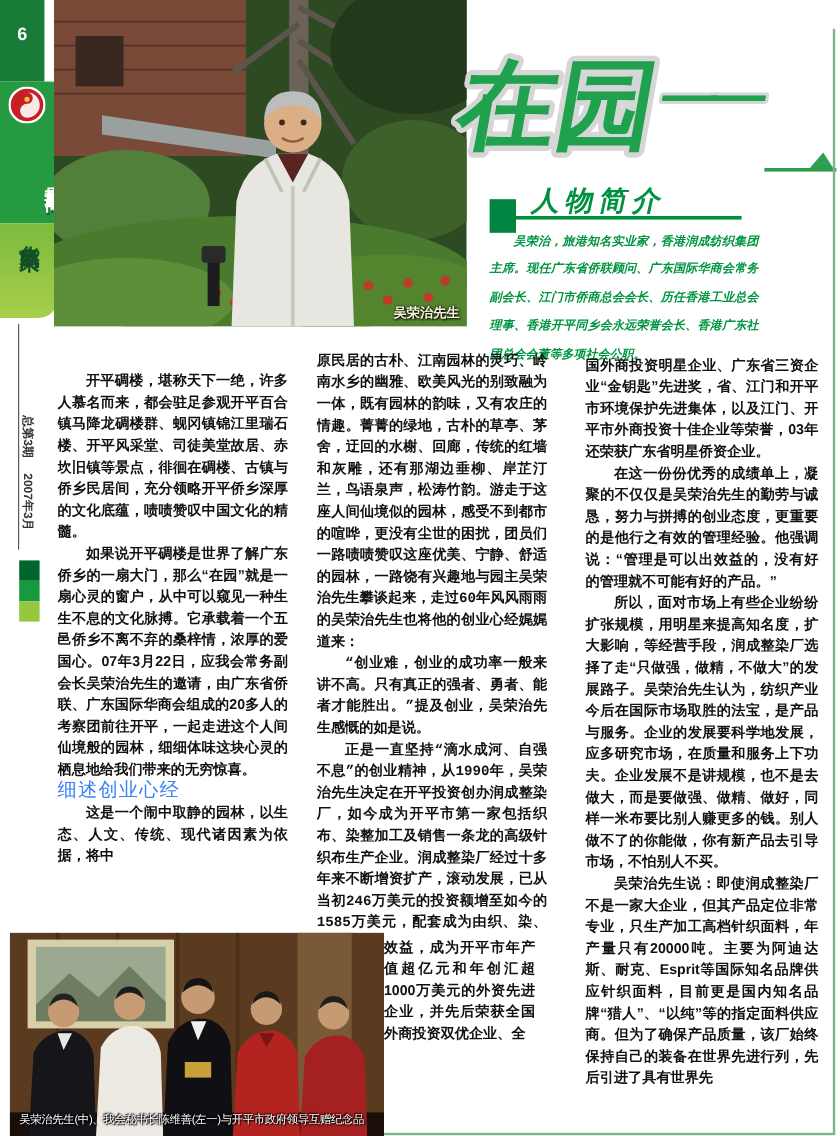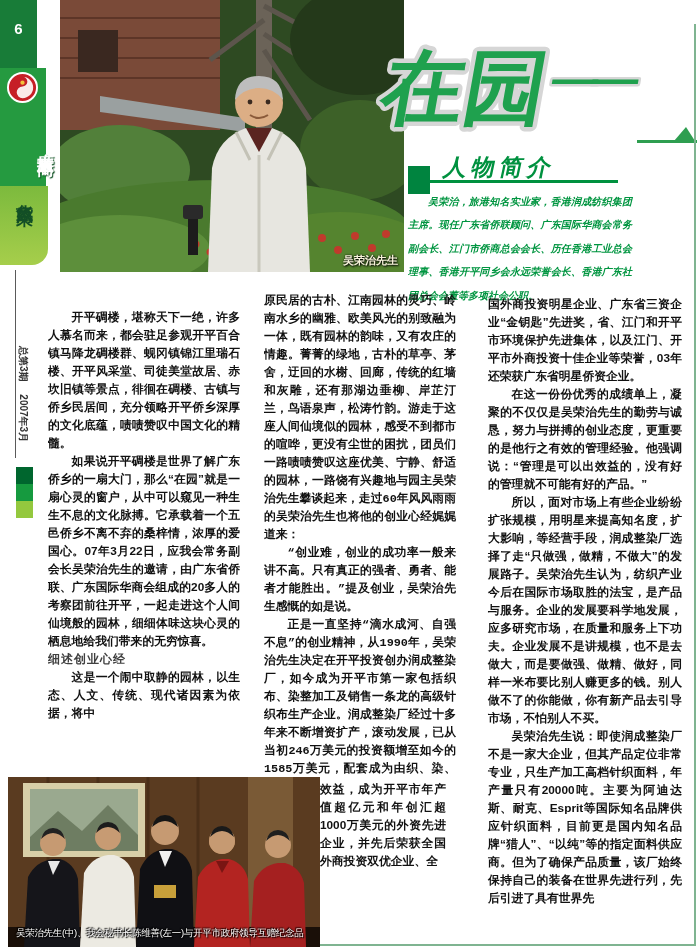--- a/index.html
+++ b/index.html
@@ -19,21 +19,21 @@
               color:#134f26;font-weight:bold;font-size:17px;letter-spacing:2px;}
   .sb-rule{position:absolute;left:15px;top:270px;width:1px;height:188px;background:#5a5a5a;}
   .sb-issue{position:absolute;left:30px;top:346px;width:120px;transform:rotate(90deg);
             transform-origin:left top;font-size:10px;font-weight:bold;color:#333;white-space:nowrap;}
   .sb-issue span{margin-right:10px;}
   .sq{position:absolute;left:16px;width:17px;height:17px;}
   .sq1{top:467px;background:#00662e;}
   .sq2{top:484px;background:#169a3f;}
   .sq3{top:501px;background:#94c83e;}
   
-  .photo-top{position:absolute;left:60px;top:0;width:344px;height:272px;overflow:hidden;z-index:4;}
+  .photo-top{position:absolute;left:45px;top:0;width:344px;height:272px;overflow:hidden;z-index:4;}
   .photo-top .cap{position:absolute;right:6px;bottom:4px;color:#f7f3d9;font-size:11px;font-weight:bold;
                   text-shadow:0 0 2px #000,1px 1px 2px #000;}
   .photo-bottom{position:absolute;left:8px;top:777px;width:312px;height:170px;overflow:hidden;z-index:4;}
   .photo-bottom .cap{position:absolute;left:8px;bottom:7px;color:#ffffff;font-size:9.5px;font-weight:normal;
                      letter-spacing:-0.3px;white-space:nowrap;
                      text-shadow:0 0 2px #000,1px 1px 1px #000,-1px -1px 1px #000;}
   
   .title-svg{position:absolute;left:358px;top:14px;z-index:5;}
   
   .rule-top{position:absolute;left:637px;top:140px;width:60px;height:3px;background:#2e9e50;}
@@ -53,21 +53,21 @@
   
   .col{position:absolute;color:#111;font-size:11.8px;line-height:18px;font-weight:bold;
        text-align:justify;z-index:1;}
   .col p{margin:0;text-indent:2em;}
   .col p.cont{text-indent:0;}
   #col1{left:48px;top:308px;width:192px;height:486px;overflow:hidden;}
   #col2{left:264px;top:292px;width:192px;height:487px;overflow:hidden;font-family:Liberation Mono, monospace;}
   #col2b{left:320px;top:780px;width:126px;}
   #col2b p{text-indent:0;margin:0;}
   #col3{left:455px;top:295px;width:194px;margin-left:33px;}
-  .colhead{font-size:12px;font-weight:bold;color:#404040;margin:10px 0 6px;letter-spacing:1px;
+  .colhead{font-size:16px;font-weight:normal;color:#3b82f6;margin:10px 0 6px;letter-spacing:1px;
            text-indent:0 !important;}
 </style>
 </head>
 <body>
 
 <div class="page">
 
   <div class="sb-dark">
     <span>6</span>
   </div>

